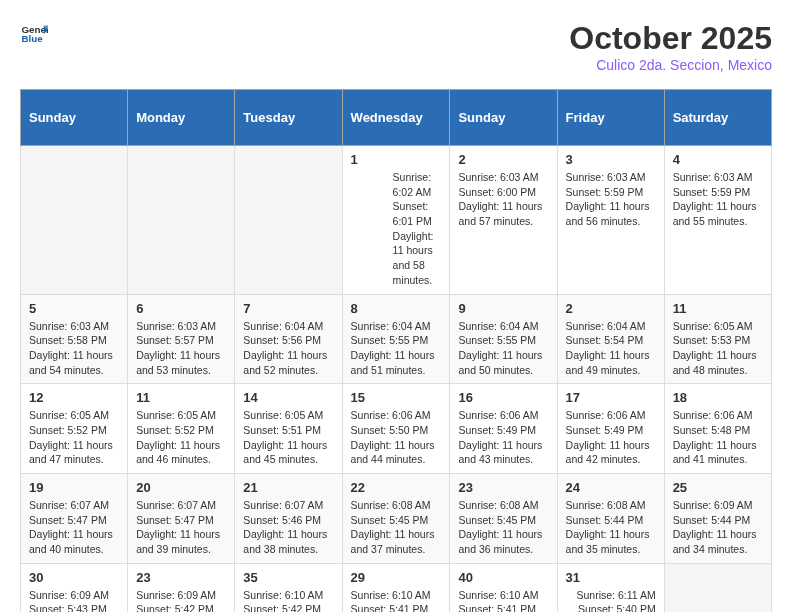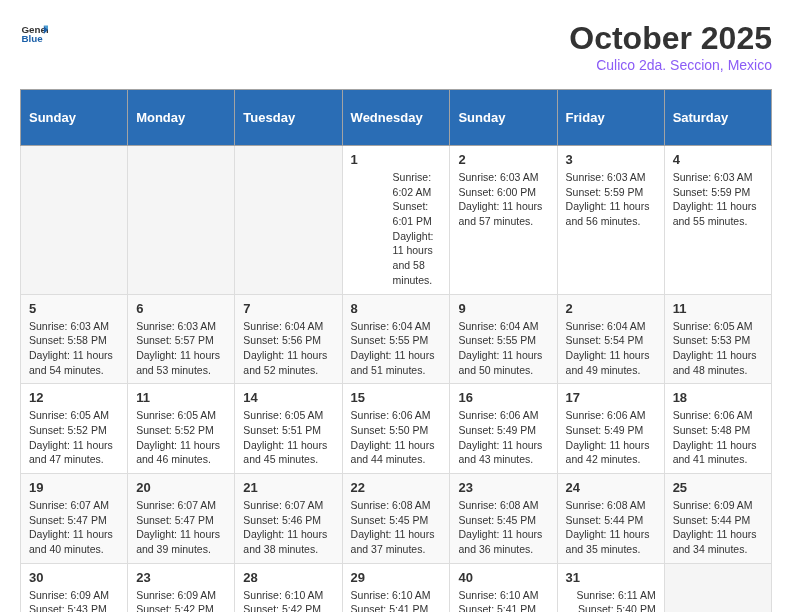--- a/index.html
+++ b/index.html
@@ -304,21 +304,21 @@
 and 34 minutes.</div>
         </td>
         <td>
           <span class="day-number">23</span>
           <div class="day-info" style="white-space: pre-line;">Sunrise: 6:09 AM
 Sunset: 5:42 PM
 Daylight: 11 hours
 and 33 minutes.</div>
         </td>
         <td>
-          <span class="day-number">28</span>
+          <span class="day-number">35</span>
           <div class="day-info" style="white-space: pre-line;">Sunrise: 6:10 AM
 Sunset: 5:42 PM
 Daylight: 11 hours
 and 32 minutes.</div>
         </td>
         <td>
           <span class="day-number">29</span>
           <div class="day-info" style="white-space: pre-line;">Sunrise: 6:10 AM
 Sunset: 5:41 PM
 Daylight: 11 hours

